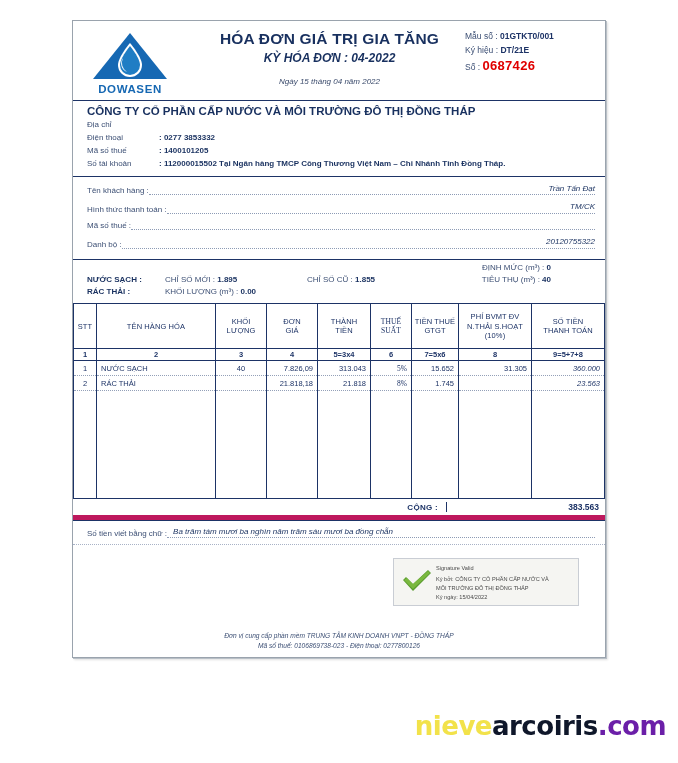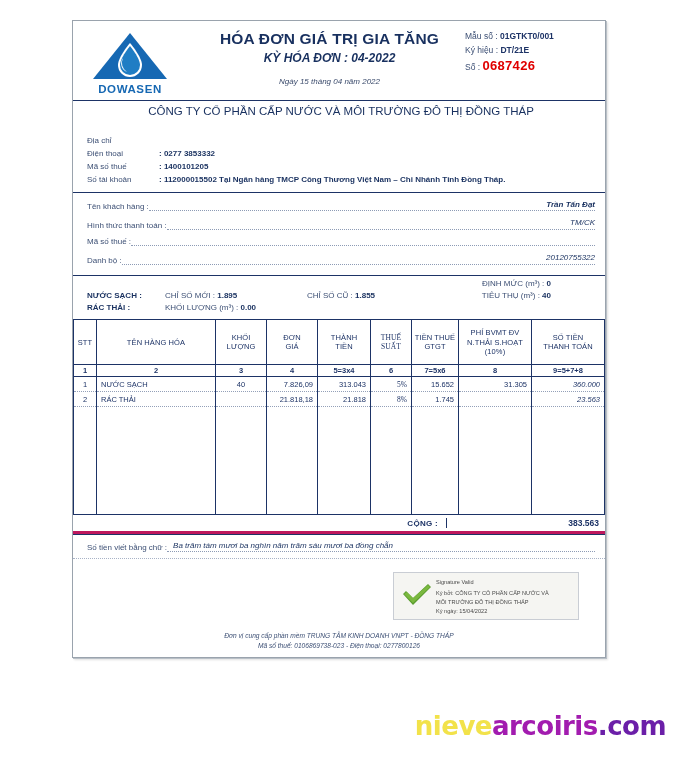--- a/index.html
+++ b/index.html
@@ -95,24 +95,23 @@
   }
   .meta-row.serial-row { line-height: 1.2; margin-top: 1px; }
 
   
   .seller {
     padding: 4px 10px 5px 14px;
     border-bottom: 1px solid #1d3366;
   }
   .seller-name {
     font-size: 11.5px;
-    font-weight: normal;
+    font-weight: bold;
     color: #18305f;
-    margin-bottom: 18px;
-    text-align: center;
+    margin-bottom: 2px;
   }
   .seller-row {
     font-size: 8px;
     line-height: 1.62;
     display: flex;
   }
   .seller-row .k {
     width: 72px;
     flex: 0 0 72px;
     color: #3c4f74;
@@ -131,21 +130,21 @@
     align-items: flex-end;
     margin-bottom: 7px;
     color: #3c4f74;
   }
   .buyer-row .k { white-space: nowrap; }
   .buyer-row .fill {
     flex: 1;
     border-bottom: 1px dotted #8d9bb5;
     padding: 0 0 1px 5px;
     font-style: italic;
-    font-weight: bold;
+    font-weight: normal;
     color: #18305f;
     line-height: 1.2;
   }
   .buyer-row .fill.plain { font-weight: normal; }
 
   
   .meters {
     position: relative;
     padding: 2px 10px 5px 14px;
     border-bottom: 1px solid #1d3366;
@@ -212,21 +211,21 @@
   .c-price { width: 50px;  text-align: right; }
   .c-amt   { width: 52px;  text-align: right; }
   .c-rate  { width: 40px;  text-align: right; font-family: Liberation Serif, serif; }
   .c-vat   { width: 46px;  text-align: right; }
   .c-fee   { width: 72px;  text-align: right; }
   .c-total { text-align: right; font-style: italic; font-size: 8.5px; padding-right: 6px; }
 
   .totals-row {
     display: flex;
     border-top: 1px solid #1d3366;
-    border-bottom: 3px solid #be185d;
+    border-bottom: 5px solid #be185d;
     font-size: 8px;
     height: 16px;
     align-items: center;
   }
   .totals-row .t-label {
     flex: 1;
     text-align: right;
     font-weight: bold;
     padding-right: 8px;
     letter-spacing: 0.3px;
@@ -301,21 +300,21 @@
     position: absolute;
     right: 12px;
     bottom: 22px;
     font-size: 26px;
     font-weight: bold;
     font-family: "DejaVu Sans", sans-serif;
     letter-spacing: -0.5px;
     white-space: nowrap;
   }
   .wm-a { color: #f2e24a; }
-  .wm-b { color: #a21caf; }
+  .wm-b { color: #0f172a; }
   .wm-c { color: #6b1fa8; }
 </style>
 </head>
 <body>
 
 <div class="sheet">
 
   <div class="header">
 
     <div class="logo-wrap">

